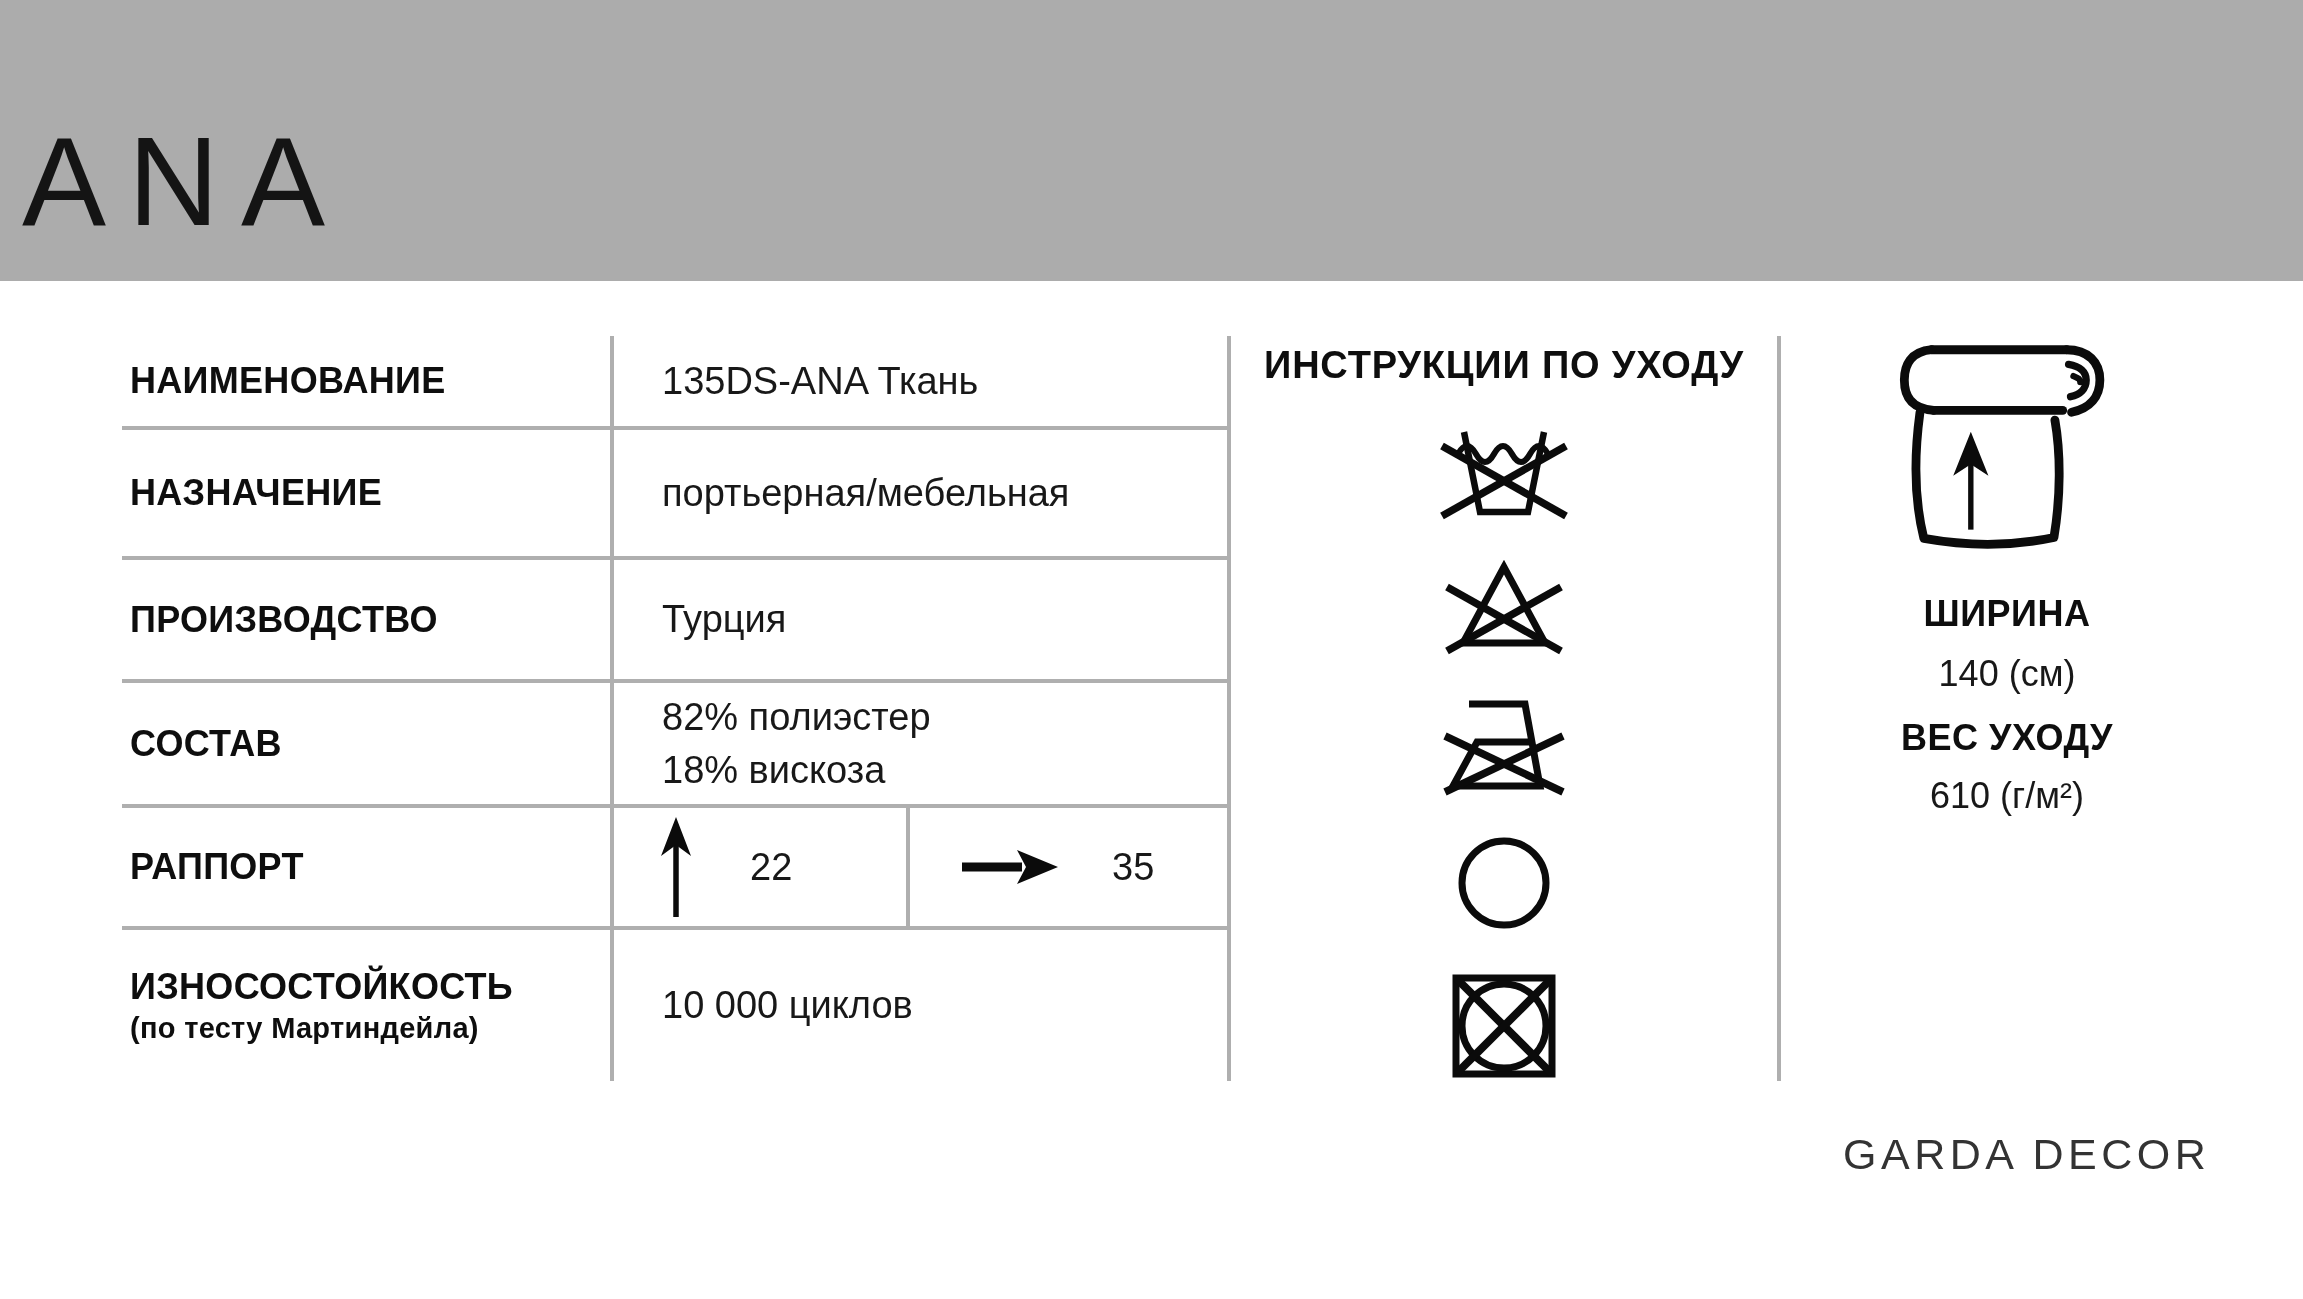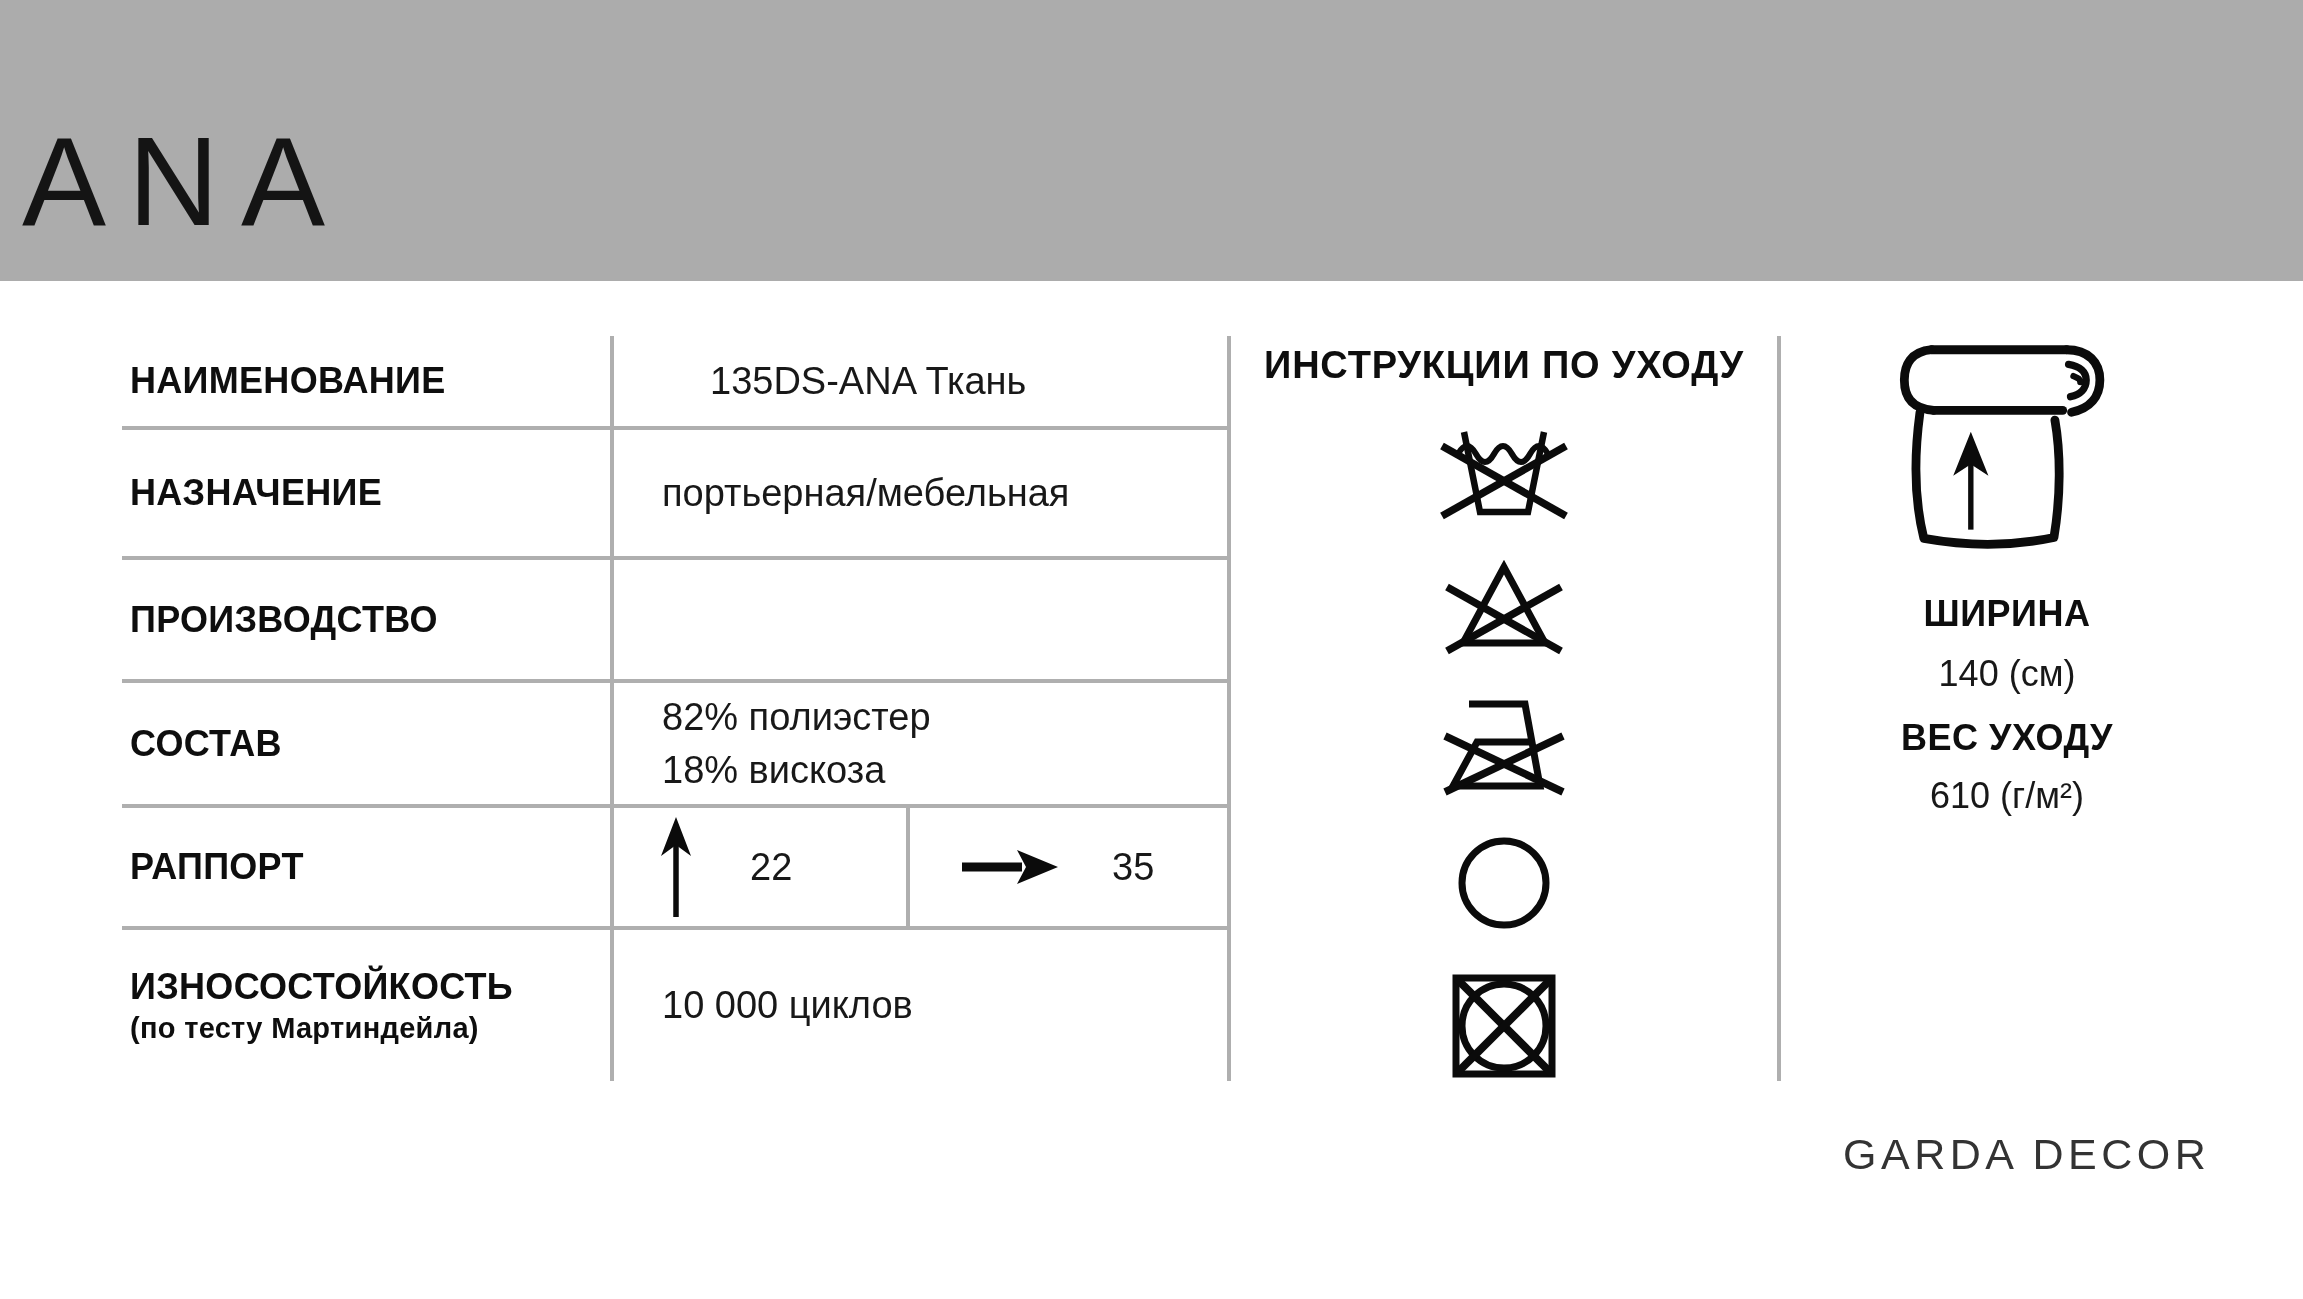--- a/index.html
+++ b/index.html
@@ -14,21 +14,21 @@
   
   .banner{position:absolute;left:0;top:0;width:2303px;height:281px;background:var(--banner);
           display:flex;align-items:flex-end;}
   .title{font-size:126px;font-weight:400;letter-spacing:22px;color:#141414;line-height:1;
          margin-bottom:36px;padding-left:22px;}
 
   
   .table{position:absolute;left:122px;top:336px;width:1109px;height:745px;}
   .row{display:flex;width:100%;border-bottom:4px solid var(--line);}
   .row.last{border-bottom:none;}
-  .r0{height:94px;gap:48px;} .r1{height:130px;} .r2{height:123px;} .r3{height:125px;} .r4{height:122px;} .r5{height:151px;}
+  .r0{height:94px;} .r1{height:130px;} .r2{height:123px;} .r3{height:125px;} .r4{height:122px;} .r5{height:151px;}
   .cell{display:flex;flex-direction:column;justify-content:center;}
   .label{width:488px;padding-left:8px;font-weight:bold;font-size:36px;letter-spacing:0.3px;color:#0e0e0e;}
   .label .sublabel{font-size:29px;margin-top:4px;}
   .value{flex:1;padding-left:52px;font-size:38px;color:#181818;gap:10px;}
   .vline{position:absolute;top:0;width:4px;height:745px;background:var(--line);}
   .vline1{left:488px;} .vline2{left:1105px;}
   .rapport{flex-direction:row;padding:0;align-items:stretch;}
   .sub{display:flex;align-items:center;}
   .sub1{width:286px;padding-left:44px;gap:52px;}
   .sub2{flex:1;padding-left:40px;gap:52px;}
@@ -78,20 +78,23 @@
         <span>НАЗНАЧЕНИЕ</span>
       </div>
       <div class="cell value">
         <span>портьерная/мебельная</span>
       </div>
     </div>
 
     <div class="row r2">
       <div class="cell label">
         <span>ПРОИЗВОДСТВО</span>
+      </div>
+      <div class="cell value">
+        <span>Турция</span>
       </div>
     </div>
 
     <div class="row r3">
       <div class="cell label">
         <span>СОСТАВ</span>
       </div>
       <div class="cell value">
         <span>82% полиэстер</span>
         <span>18% вискоза</span>

